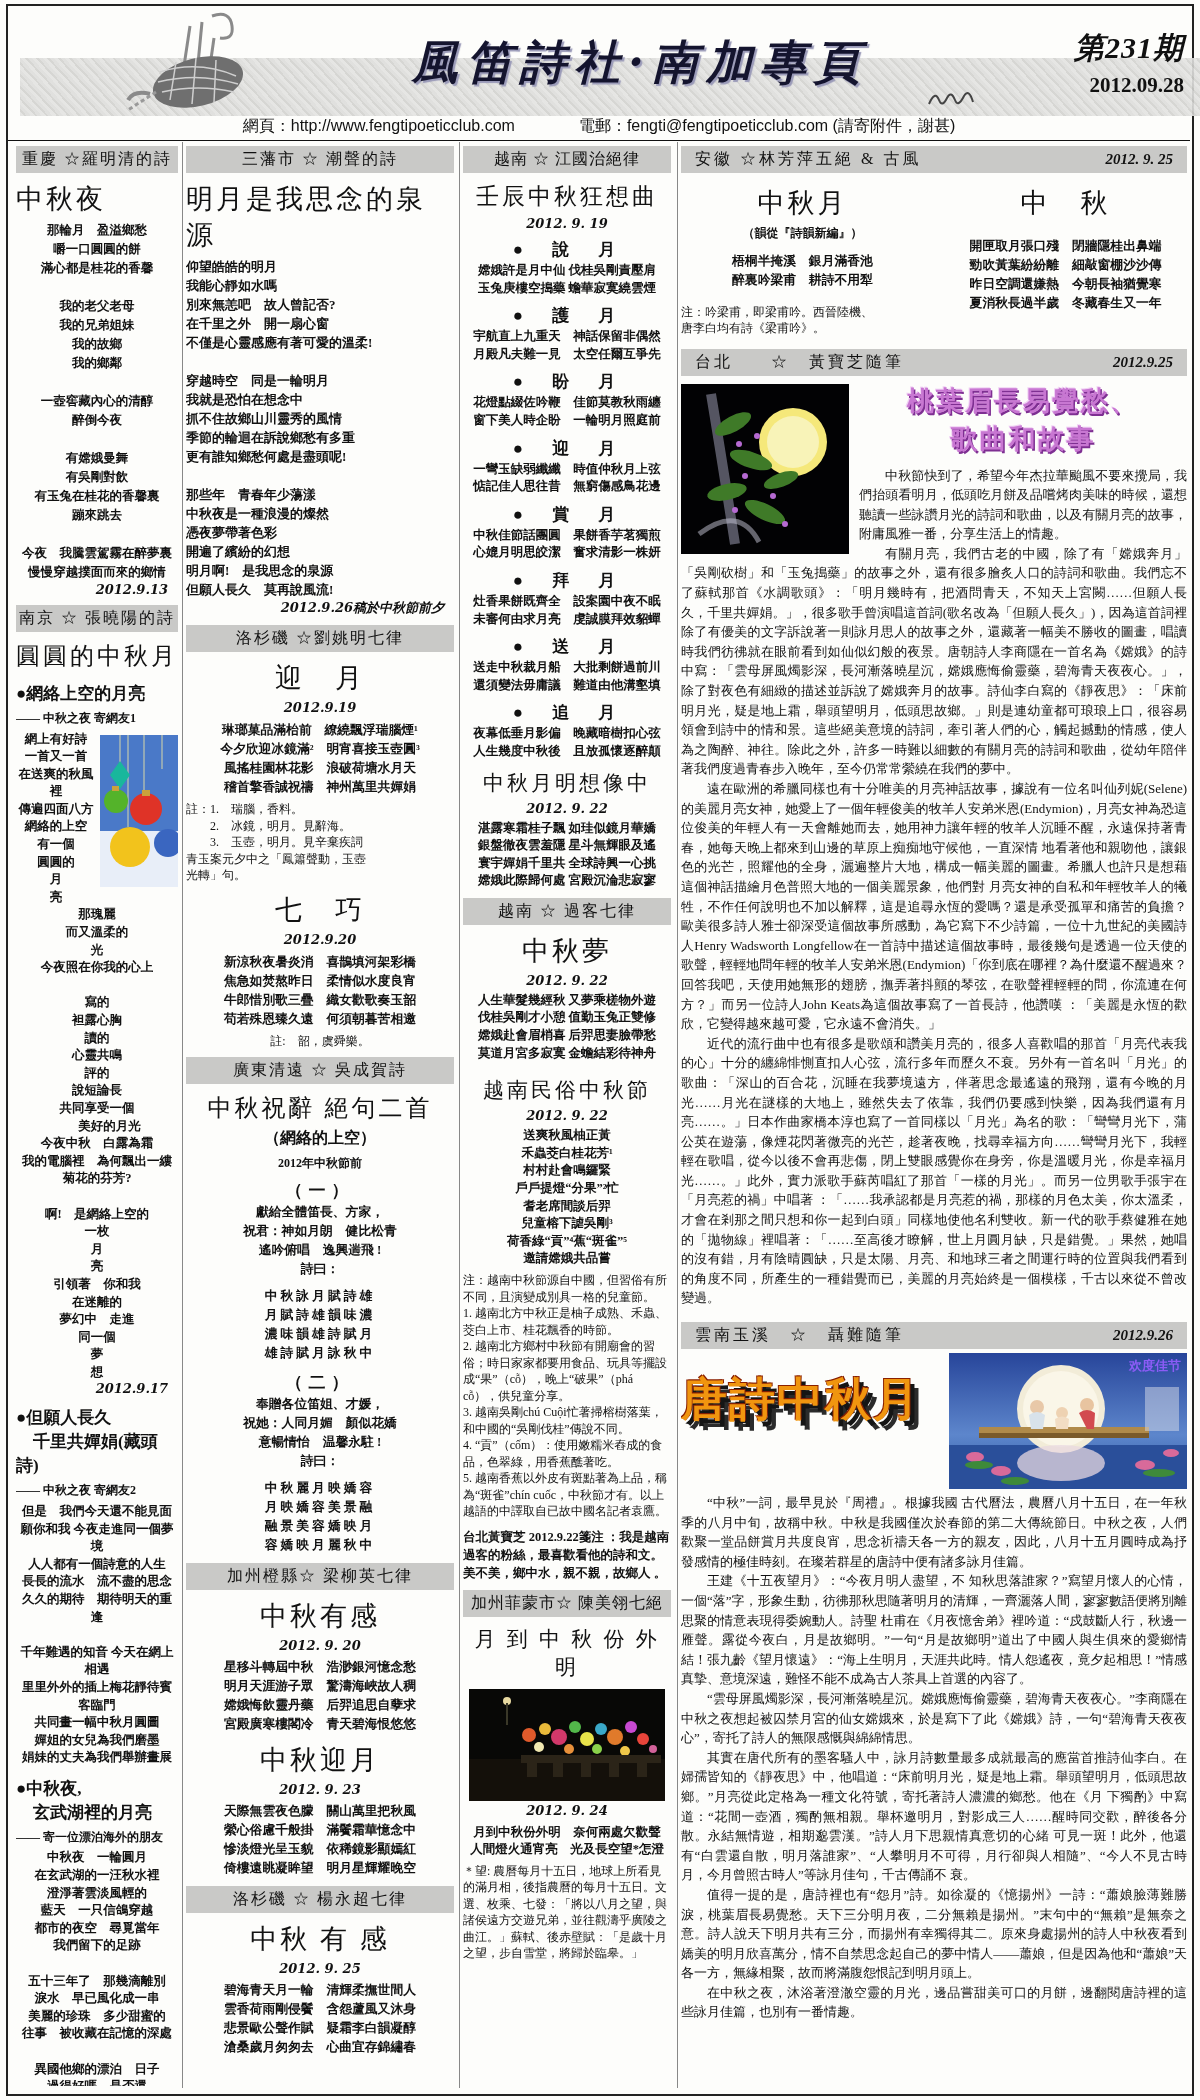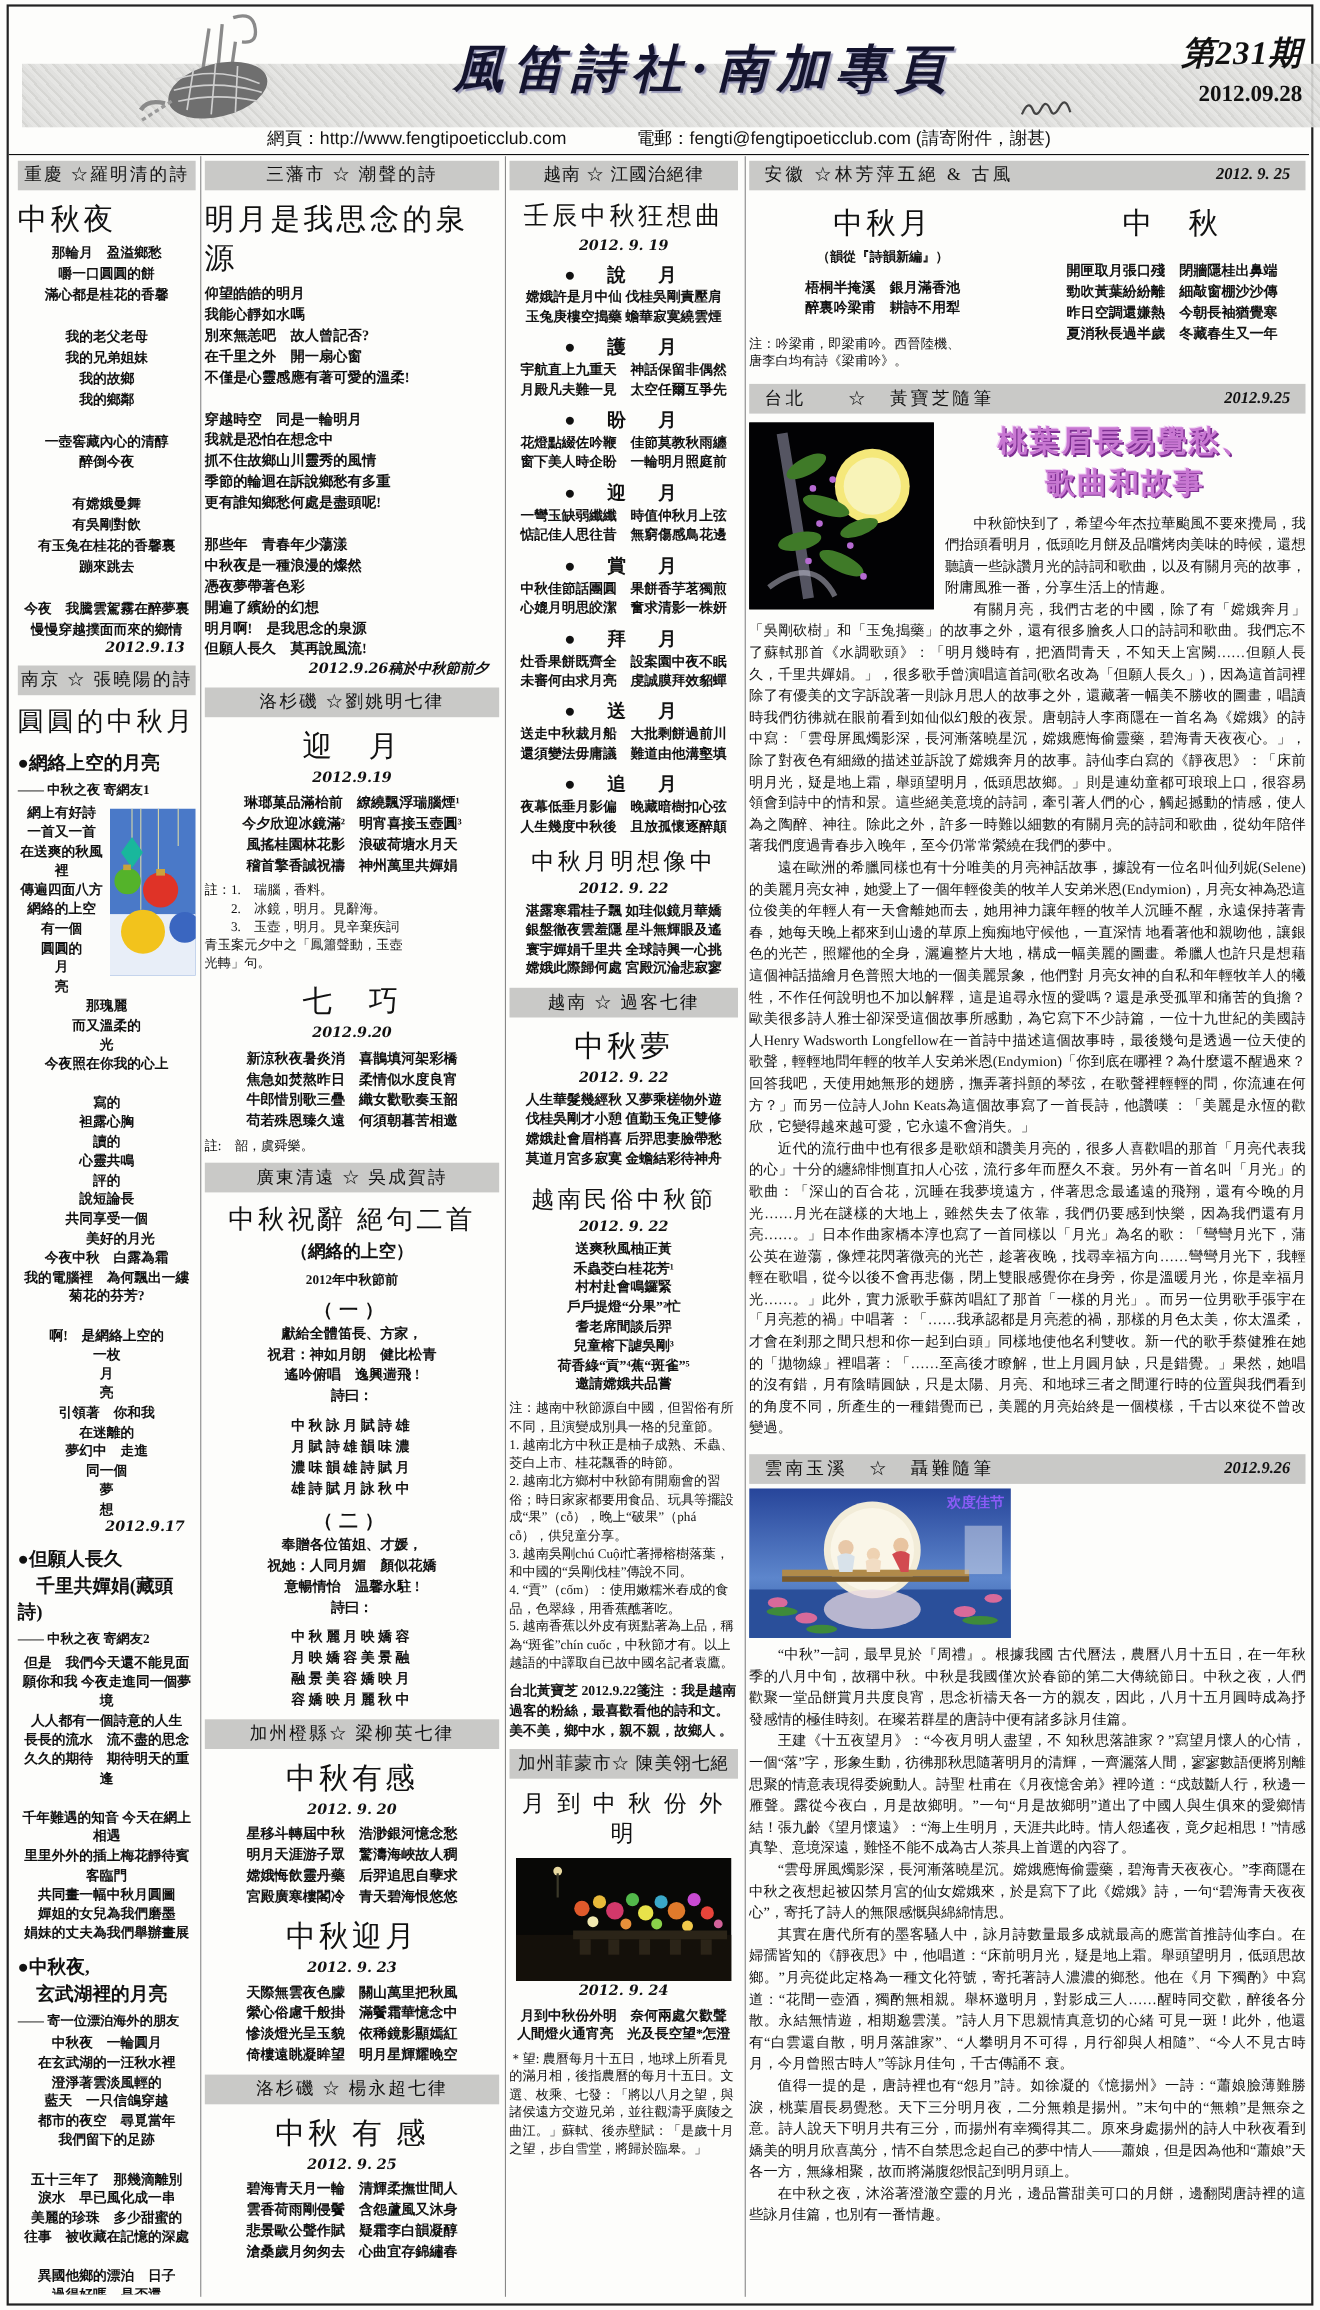--- a/index.html
+++ b/index.html
@@ -274,21 +274,21 @@
 　　3.　玉壺，明月。見辛棄疾詞
 青玉案元夕中之「鳳簫聲動，玉壺
 光轉」句。</div>
 
     <div class="t-big ctr">七　巧</div>
     <div class="date ctr">2012.9.20</div>
     <div class="c2couplet" style="margin-top:6px">新涼秋夜暑炎消　喜鵲填河架彩橋
 焦急如焚熬昨日　柔情似水度良宵
 牛郎惜別歌三疊　織女歡歌奏玉韶
 苟若殊恩臻久遠　何須朝暮苦相邀</div>
-    <div class="note" style="text-align:left">註:　韶，虞舜樂。</div>
+    <div class="note" style="text-align:center">註:　韶，虞舜樂。</div>
 
     <div class="bar">廣東清遠 ☆ 吳成賀詩</div>
     <div class="t-big ctr" style="font-size:24px">中秋祝辭 絕句二首</div>
     <div class="t-ded" style="text-align:center;font-size:16px">（網絡的上空）</div>
     <div class="note" style="text-align:center;font-weight:bold">2012年中秋節前</div>
     <div class="bullet-head">（一）</div>
     <div class="c2couplet">獻給全體笛長、方家，
 祝君：神如月朗　健比松青
 遙吟俯唱　逸興遄飛 !
 詩曰：</div>
@@ -490,20 +490,21 @@
         <p>遠在歐洲的希臘同樣也有十分唯美的月亮神話故事，據說有一位名叫仙列妮(Selene)的美麗月亮女神，她愛上了一個年輕俊美的牧羊人安弟米恩(Endymion)，月亮女神為恐這位俊美的年輕人有一天會離她而去，她用神力讓年輕的牧羊人沉睡不醒，永遠保持著青春，她每天晚上都來到山邊的草原上痴痴地守候他，一直深情 地看著他和親吻他，讓銀色的光芒，照耀他的全身，灑遍整片大地，構成一幅美麗的圖畫。希臘人也許只是想藉這個神話描繪月色普照大地的一個美麗景象，他們對 月亮女神的自私和年輕牧羊人的犧牲，不作任何說明也不加以解釋，這是追尋永恆的愛嗎？還是承受孤單和痛苦的負擔？歐美很多詩人雅士卻深受這個故事所感動，為它寫下不少詩篇，一位十九世紀的美國詩人Henry Wadsworth Longfellow在一首詩中描述這個故事時，最後幾句是透過一位天使的歌聲，輕輕地問年輕的牧羊人安弟米恩(Endymion)「你到底在哪裡？為什麼還不醒過來？回答我吧，天使用她無形的翅膀，撫弄著抖顫的琴弦，在歌聲裡輕輕的問，你流連在何方？」而另一位詩人John Keats為這個故事寫了一首長詩，他讚嘆 ：「美麗是永恆的歡欣，它變得越來越可愛，它永遠不會消失。」</p>
         <p>近代的流行曲中也有很多是歌頌和讚美月亮的，很多人喜歡唱的那首「月亮代表我的心」十分的纏綿悱惻直扣人心弦，流行多年而歷久不衰。另外有一首名叫「月光」的歌曲：「深山的百合花，沉睡在我夢境遠方，伴著思念最遙遠的飛翔，還有今晚的月光……月光在謎樣的大地上，雖然失去了依靠，我們仍要感到快樂，因為我們還有月亮……。」日本作曲家橋本淳也寫了一首同樣以「月光」為名的歌：「彎彎月光下，蒲公英在遊蕩，像煙花閃著微亮的光芒，趁著夜晚，找尋幸福方向……彎彎月光下，我輕輕在歌唱，從今以後不會再悲傷，閉上雙眼感覺你在身旁，你是溫暖月光，你是幸福月光……。」此外，實力派歌手蘇芮唱紅了那首「一樣的月光」。而另一位男歌手張宇在「月亮惹的禍」中唱著 ：「……我承認都是月亮惹的禍，那樣的月色太美，你太溫柔，才會在剎那之間只想和你一起到白頭」同樣地使他名利雙收。新一代的歌手蔡健雅在她的「拋物線」裡唱著：「……至高後才瞭解，世上月圓月缺，只是錯覺。」果然，她唱的沒有錯，月有陰晴圓缺，只是太陽、月亮、和地球三者之間運行時的位置與我們看到的角度不同，所產生的一種錯覺而已，美麗的月亮始終是一個模樣，千古以來從不曾改變過。</p>
       </div>
     </div>
 
     <div class="bar flex" style="margin-top:14px">
       <span>雲南玉溪　☆　聶難隨筆</span>
       <span class="bardate">2012.9.26</span>
     </div>
     <div id="yn-top">
+      <div id="wordart">唐詩中秋月</div>
       <div style="position:relative">
         <svg width="238" height="136" viewBox="0 0 238 136">
           <defs>
               <linearGradient id="sky" x1="0" y1="0" x2="0" y2="1">
                 <stop offset="0" stop-color="#27459a"></stop>
                 <stop offset=".6" stop-color="#5d86cc"></stop>
                 <stop offset="1" stop-color="#2b57a0"></stop>
               </linearGradient>
             </defs>
           <rect width="238" height="136" fill="url(#sky)"></rect>

